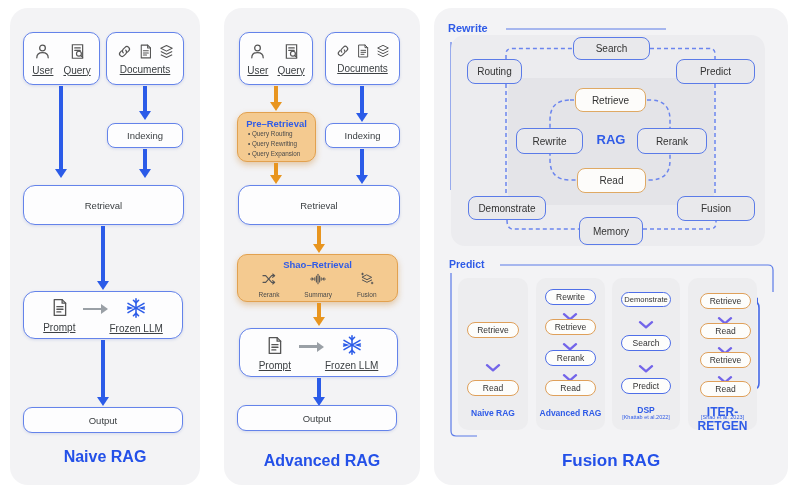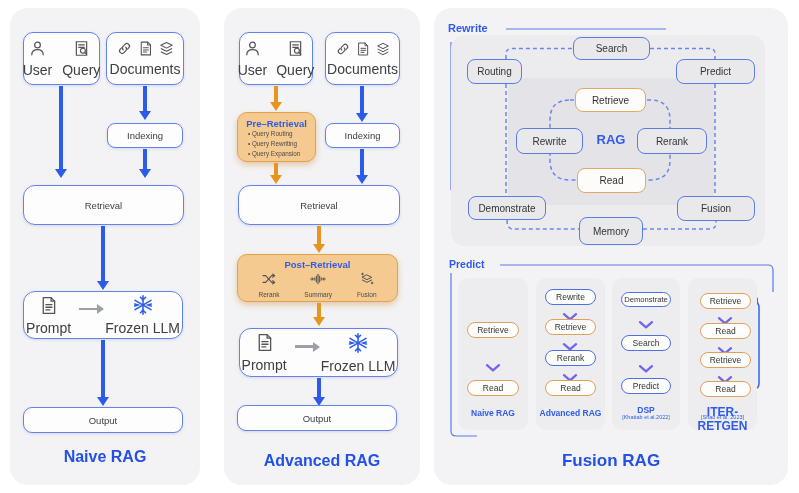--- a/index.html
+++ b/index.html
@@ -12,21 +12,21 @@
   .obox { position:absolute; background:#F4CA90; border:1.3px solid #E2A14F; border-radius:10px;
           box-shadow:0 3px 6px rgba(200,130,40,.38); color:#4a4a4a; }
   .otitle { color:#2F5BE7; font-weight:bold; font-size:9.5px; text-align:center; }
   .ptitle { position:absolute; width:100%; text-align:center; color:#2350E8; font-weight:bold; font-size:16px; }
   .varrow { position:absolute; width:4.2px; background:currentColor; }
   .varrow::after { content:''; position:absolute; left:50%; transform:translateX(-50%); bottom:-8px;
                    border:6.5px solid transparent; border-top:9px solid currentColor; border-bottom:none; }
   .blue { color:#2B5BE8; }
   .orange { color:#E8951F; }
   .iconcol { display:flex; flex-direction:column; align-items:center; gap:2px; }
-  .iconlabel { font-size:14px; color:#3C4043; }
+  .iconlabel { font-size:10px; color:#3C4043;text-decoration:underline; }
   .minilabel { font-size:6.5px; color:#4a4a4a; }
   .harrow { position:relative; width:18px; height:2.6px; background:#9AA0A6; }
   .harrow::after { content:''; position:absolute; right:-7px; top:50%; transform:translateY(-50%);
                    border:5px solid transparent; border-left:7px solid #9AA0A6; border-right:none; }
   .seclabel { position:absolute; color:#2F5BE7; font-weight:bold; font-size:11px; }
   .mbox { position:absolute; background:#E9E9EC; border:1.5px solid #5B7BE8; border-radius:8px;
           display:flex; align-items:center; justify-content:center; font-size:10px; color:#333; }
   .mbox.mod-orange { background:#FDFCFA; border-color:#DFA964; }
   .pcol { position:absolute; background:#EDEDEF; border-radius:10px; }
   .pstep { position:absolute; background:#FDFDFB; border-radius:8px; display:flex; align-items:center;
@@ -234,21 +234,21 @@
     <div class="varrow orange" style="left:50px; top:155px; height:13px;"></div>
     <div class="varrow blue" style="left:136px; top:141px; height:27px;"></div>
 
     <div class="wbox" style="left:14px; top:177px; width:162px; height:40px; border-radius:12px;">
       <span>Retrieval</span>
     </div>
 
     <div class="varrow orange" style="left:93px; top:218px; height:19px;"></div>
 
     <div class="obox" style="left:13px; top:246px; width:161px; height:48px; padding-top:4px;">
-      <div class="otitle">Post–Retrieval</div>
+      <div class="otitle">Shao–Retrieval</div>
       <div style="display:flex; justify-content:space-around; margin-top:1px; padding:0 8px;">
         <span class="iconcol" style="gap:0;">
           <span class="icon"><svg width="16" height="16" viewBox="0 0 24 24">
                 <use href="#i-shuffle"></use>
               </svg></span>
           <span class="minilabel">Rerank</span>
         </span>
         <span class="iconcol" style="gap:0;">
           <span class="icon"><svg width="16" height="16" viewBox="0 0 24 24">
                 <use href="#i-summary"></use>

